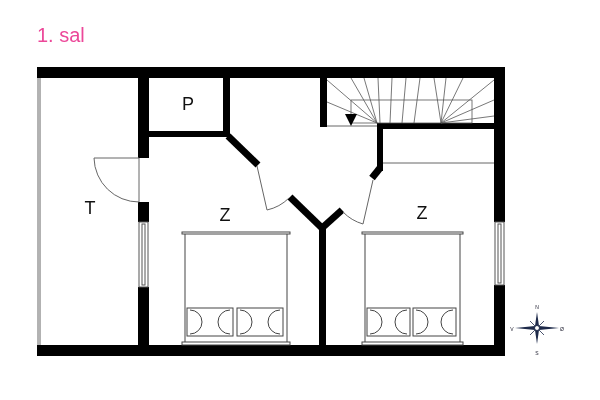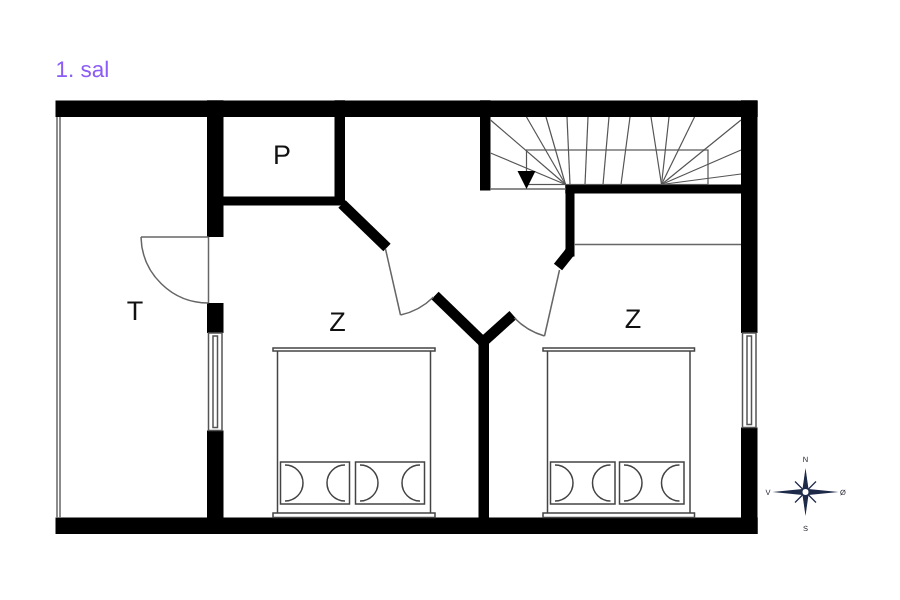--- a/index.html
+++ b/index.html
@@ -1,19 +1,19 @@
 <!DOCTYPE html>
 <html><head>
 <meta charset="utf-8">
 <style>
   html, body { margin: 0; padding: 0; background: #ffffff; }
   body { width: 600px; height: 400px; position: relative; overflow: hidden;
          font-family: "Liberation Sans", "DejaVu Sans", sans-serif; }
   #plan { position: absolute; left: 0; top: 0; }
-  .floor-title { position: absolute; left: 37px; top: 38px; font-size: 15px; color: #8b5cf6; }
+  .floor-title { position: absolute; left: 37px; top: 24px; font-size: 20px; color: #ec4899; }
   .label { position: absolute; font-size: 18px; color: #111; transform: translate(-50%, -50%); }
   .compass-letter { position: absolute; font-size: 5px; color: #223; transform: translate(-50%, -50%); }
 </style>
 </head>
 <body>
 
 <svg id="plan" width="600" height="400" viewBox="0 0 600 400" xmlns="http://www.w3.org/2000/svg">
 
   <g fill="#000">
 

